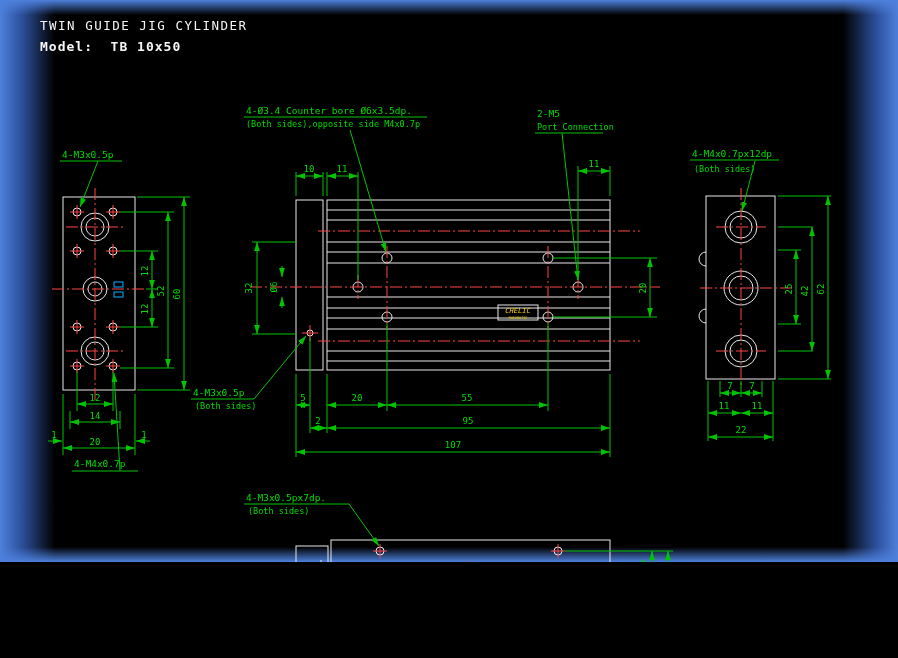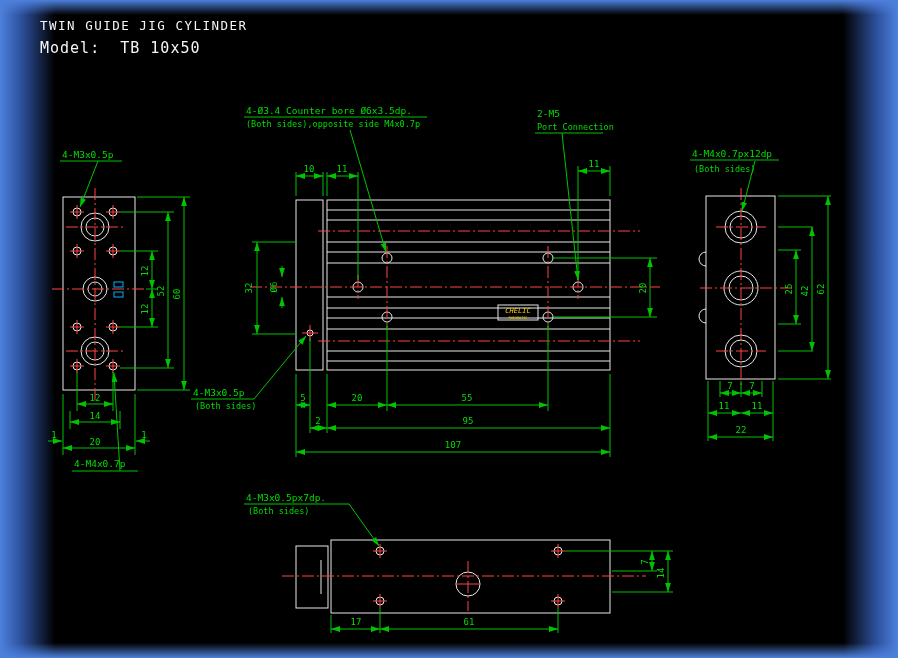--- a/index.html
+++ b/index.html
@@ -1,30 +1,30 @@
 <!DOCTYPE html>
 <html><head>
 <meta charset="utf-8">
 <style>
   html,body{margin:0;padding:0;background:#000;}
-  #screen{position:relative;width:898px;height:658px;background:#000;overflow:hidden;
+  #screen{position:relative;width:898px;height:562px;background:#000;overflow:hidden;
           font-family:"DejaVu Sans Mono",monospace;}
   .grad{position:absolute;pointer-events:none;}
   .grad-left{left:0;top:0;width:55px;height:100%;
     background:linear-gradient(90deg,#4d80dc 0%,#2c4f9a 40%,rgba(5,10,25,0) 100%);}
   .grad-right{right:0;top:0;width:55px;height:100%;
     background:linear-gradient(270deg,#4d80dc 0%,#2c4f9a 40%,rgba(5,10,25,0) 100%);}
   .grad-top{left:0;top:0;width:100%;height:15px;
     background:linear-gradient(180deg,#4d80dc 0%,rgba(5,10,25,0) 100%);}
   .grad-bottom{left:0;bottom:0;width:100%;height:15px;
     background:linear-gradient(0deg,#4d80dc 0%,rgba(5,10,25,0) 100%);}
   .title1{position:absolute;left:40px;top:18px;color:#f5f5f5;font-size:12.5px;
           letter-spacing:1.5px;white-space:pre;}
-  .title2{position:absolute;left:40px;top:39px;color:#f5f5f5;font-size:15px;
-          letter-spacing:1px;white-space:pre;}
+  .title2{position:absolute;left:40px;top:39px;color:#f5f5f5;font-size:13px;
+          letter-spacing:1px;white-space:pre;font-weight:bold;}
   svg{position:absolute;left:0;top:0;}
   .w{stroke:#e8e8e8;fill:none;stroke-width:1;}
   .g{stroke:#00c400;fill:none;stroke-width:1;}
   .r{stroke:#ff4444;fill:none;stroke-width:1;}
   .cl{stroke-dasharray:12 3 2 3;}
   .cy{stroke:#00b4ff;fill:none;stroke-width:1;}
   text{fill:#00dd00;font-family:"DejaVu Sans Mono",monospace;}
   .t9{font-size:9px;}
   .t95{font-size:9.5px;}
   .t8{font-size:8.5px;}

